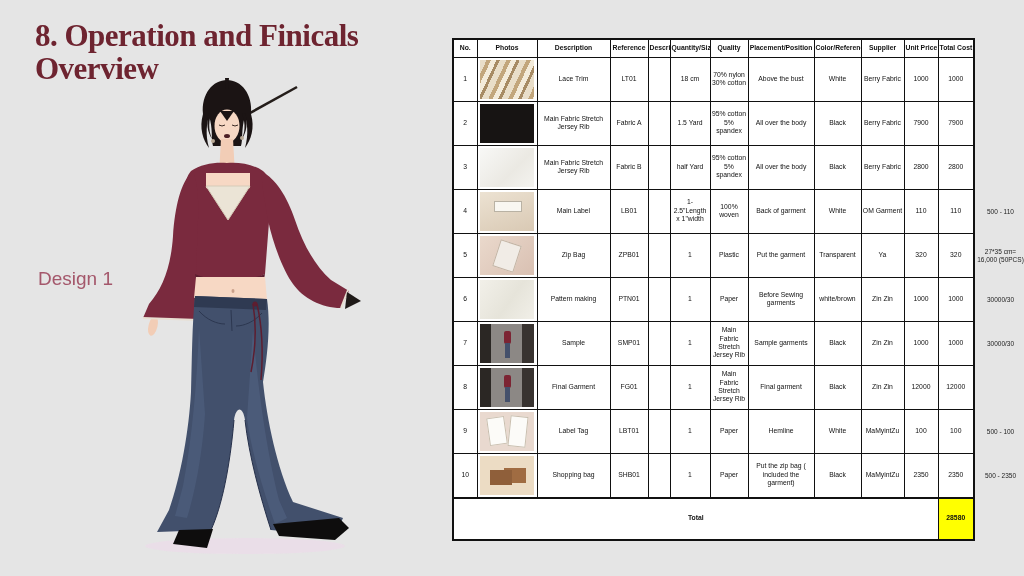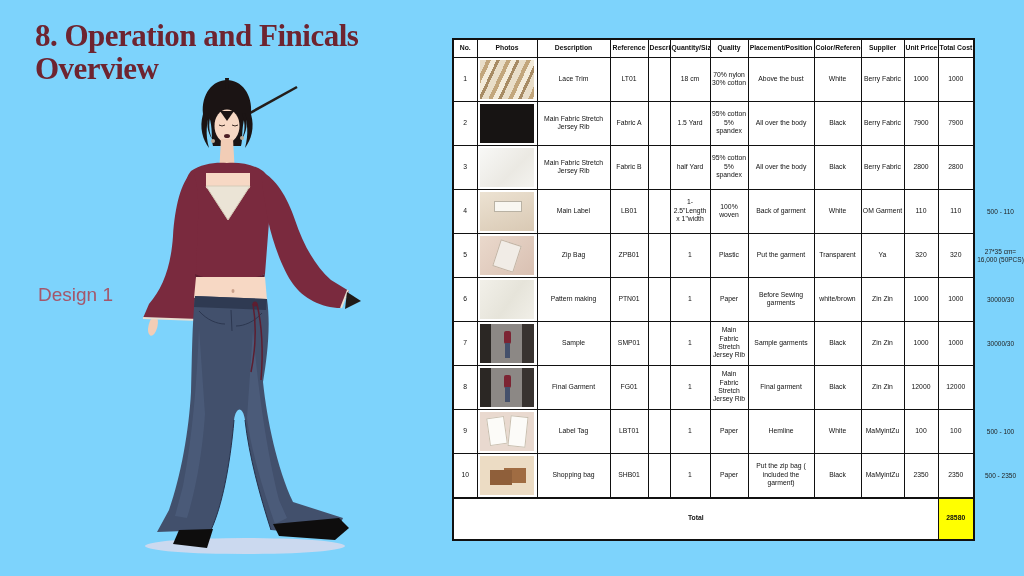--- a/index.html
+++ b/index.html
@@ -9,21 +9,21 @@
     background:#fdf1fb; overflow:hidden;
     font-family:"Liberation Sans", sans-serif;
   }
   .title {
     position:absolute; left:35px; top:20px; width:430px;
     font-family:"Liberation Serif", serif; font-weight:700;
     font-size:31px; line-height:1.05; letter-spacing:-0.5px;
     color:#6e2430;
   }
   .design-label {
-    position:absolute; left:38px; top:284px;
+    position:absolute; left:38px; top:268px;
     font-size:19px; color:#a4576b;
   }
   .figure-svg { position:absolute; left:95px; top:78px; width:300px; height:485px; }
 
   
   .table-wrap { position:absolute; left:452px; top:38px; }
   table.cost {
     border-collapse:collapse; table-layout:fixed; width:521px;
     background:#ffffff; border:2px solid #111;
   }
@@ -81,21 +81,21 @@
   }
   .photo-bags { background:#ecdcc4; }
   .photo-bags::before {
     content:""; position:absolute; left:10px; top:14px; width:22px; height:15px;
     background:#8f5f3a; box-shadow:14px -2px 0 #a06c42;
   }
 </style>
 </head>
 <body>
 
-<div class="slide" style="background: #7dd3fc;">
+<div class="slide" style="background: #e5e5e5;">
 
   <h1 class="title" style="color: rgb(110, 36, 48);">8. Operation and Finicals Overview</h1>
 
   <div class="design-label" style="color: rgb(164, 87, 107);">Design 1</div>
 
   <svg class="figure-svg" viewBox="0 0 300 485" aria-hidden="true">
     <ellipse cx="150" cy="468" rx="100" ry="8" fill="#ecdcea" opacity="0.7"></ellipse>
 
     <line x1="146" y1="40" x2="202" y2="9" stroke="#241d1a" stroke-width="2.5"></line>
 

